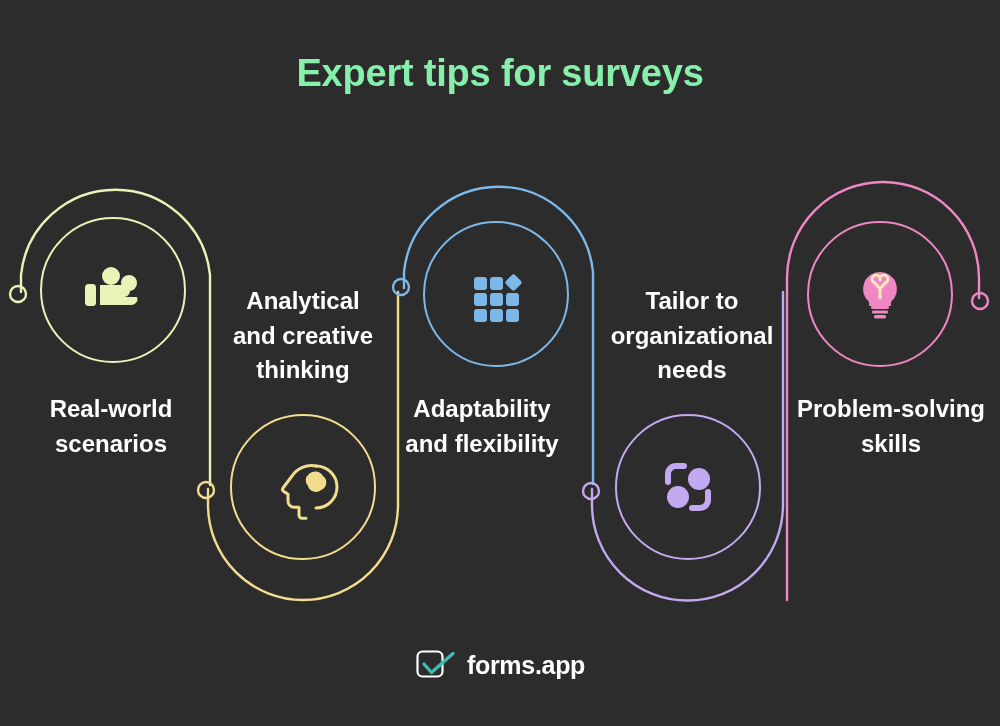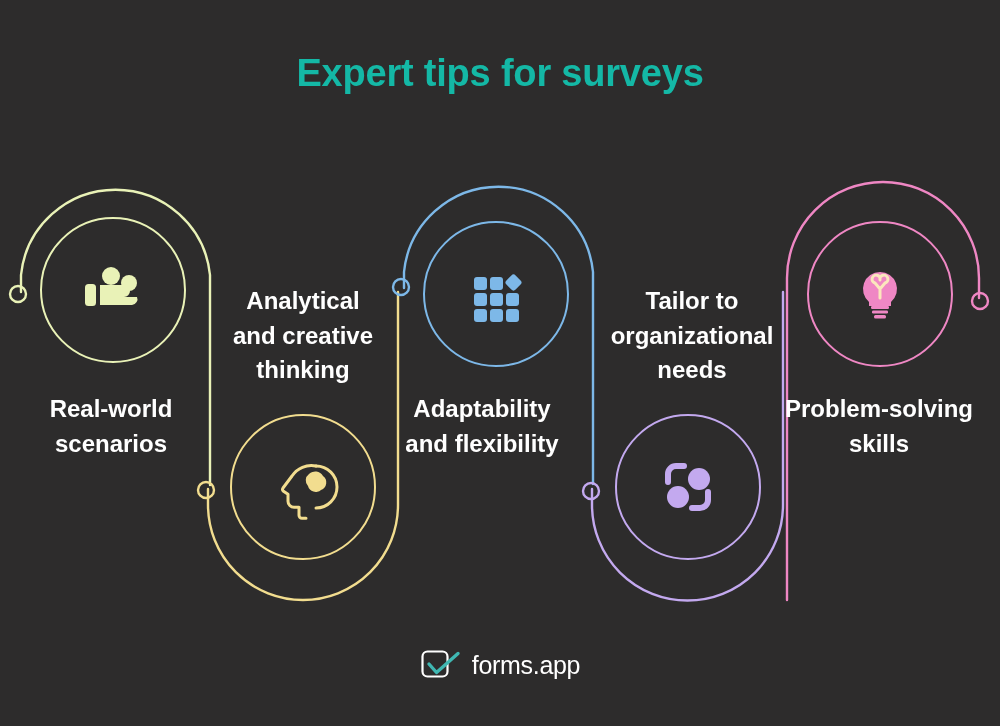--- a/index.html
+++ b/index.html
@@ -19,21 +19,21 @@
     width: 1000px;
     height: 726px;
     background: #2d2c2c;
   }
   #title {
     position: absolute;
     left: 0;
     top: 52px;
     width: 1000px;
     text-align: center;
-    color: #14b8a6;
+    color: #86efac;
     font-size: 38px;
     font-weight: bold;
     letter-spacing: -0.2px;
   }
   #art {
     position: absolute;
     left: 0;
     top: 0;
     width: 1000px;
     height: 726px;
@@ -44,36 +44,36 @@
     font-size: 24px;
     font-weight: bold;
     line-height: 1.44;
     text-align: center;
     white-space: pre-line;
   }
   #lbl0 { left: 14px;  top: 392px; width: 194px; }
   #lbl1 { left: 213px; top: 284px; width: 180px; }
   #lbl2 { left: 400px; top: 392px; width: 164px; }
   #lbl3 { left: 596px; top: 284px; width: 192px; }
-  #lbl4 { left: 782px; top: 392px; width: 194px; }
+  #lbl4 { left: 782px; top: 392px; width: 194px; padding-left: 12px; }
 
   #footer {
     position: absolute;
     left: 0;
     top: 648px;
     width: 1000px;
     display: flex;
     align-items: center;
     justify-content: center;
     gap: 10px;
   }
   #brand-text {
     color: #ffffff;
     font-size: 25px;
-    font-weight: normal;
+    font-weight: bold;
     letter-spacing: -0.3px;
   }
 </style>
 </head>
 <body>
 
 <div id="stage">
 
   <div id="title">Expert tips for surveys</div>
 

